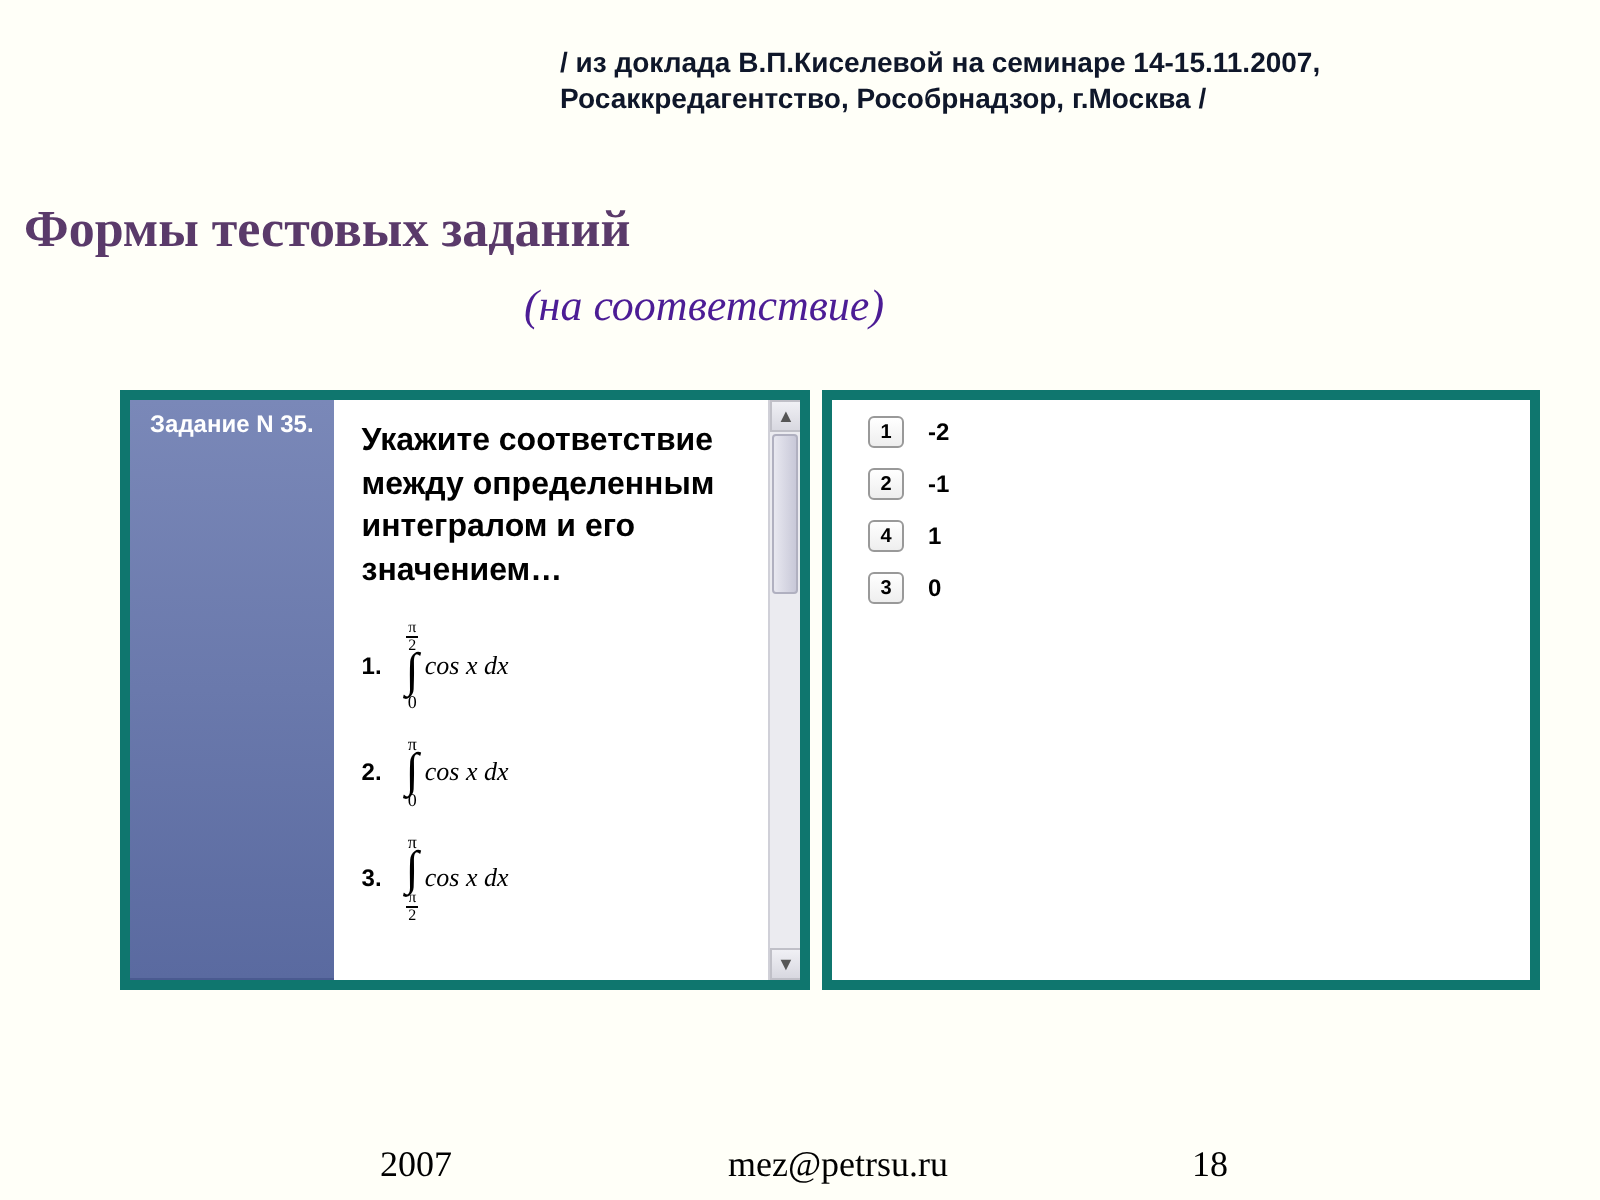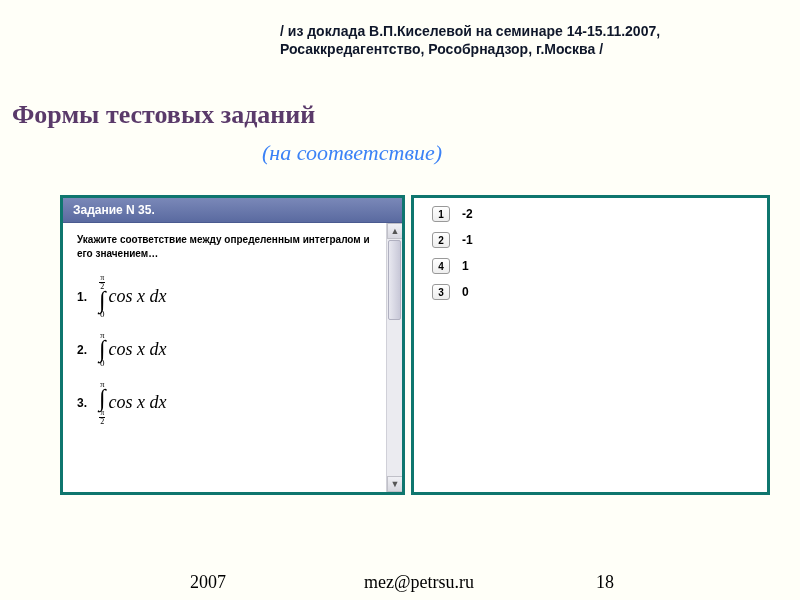--- a/index.html
+++ b/index.html
@@ -33,37 +33,37 @@
     font-family: Georgia, 'Times New Roman', serif;
   }
   .subtitle {
     position: absolute;
     top: 140px;
     left: 0;
     width: 704px;
     text-align: center;
     font-size: 22px;
     font-style: italic;
-    color: #3b82f6;
+    color: #4c1d95;
     font-family: Georgia, 'Times New Roman', serif;
   }
   .panels {
     position: absolute;
     top: 195px;
     left: 60px;
     right: 30px;
     height: 300px;
     display: flex;
     gap: 6px;
   }
   .panel {
     background: #fff;
-    border: 3px solid #0f766e;
-    display: flex;
-    flex-direction: column;
+    border: 5px solid #0f766e;
+    display: flex;
+    flex-direction: row;
     justify-content: space-between;
   }
   .panel-left { flex: 0 0 345px; }
   .panel-right { flex: 1; }
   .panel-header {
     background: linear-gradient(to bottom, #7a88b8, #5a6aa0);
     color: #fff;
     font-size: 12px;
     font-weight: bold;
     padding: 5px 10px;
@@ -107,21 +107,21 @@
     left: 1px;
     right: 1px;
     top: 17px;
     height: 80px;
     background: linear-gradient(to right, #e8e8f0, #c8c8d8);
     border: 1px solid #b0b0c0;
     border-radius: 2px;
   }
   .prompt {
     font-weight: bold;
-    font-size: 10px;
+    font-size: 16px;
     margin-bottom: 14px;
     line-height: 1.35;
   }
   .q-item {
     display: flex;
     align-items: center;
     margin-bottom: 12px;
     font-size: 12px;
   }
   .q-num {
@@ -144,21 +144,21 @@
   .int-upper, .int-lower {
     font-size: 9px;
     font-style: normal;
     line-height: 1;
   }
   .int-symbol {
     font-size: 24px;
     line-height: 0.8;
     font-style: normal;
   }
-  .int-body { font-size: 18px; }
+  .int-body { font-size: 13px; }
   .frac {
     display: inline-flex;
     flex-direction: column;
     align-items: center;
     font-size: 8px;
     line-height: 1;
     vertical-align: middle;
   }
   .frac .num { border-bottom: 1px solid #000; padding: 0 1px; }
   .frac .den { padding: 0 1px; }

